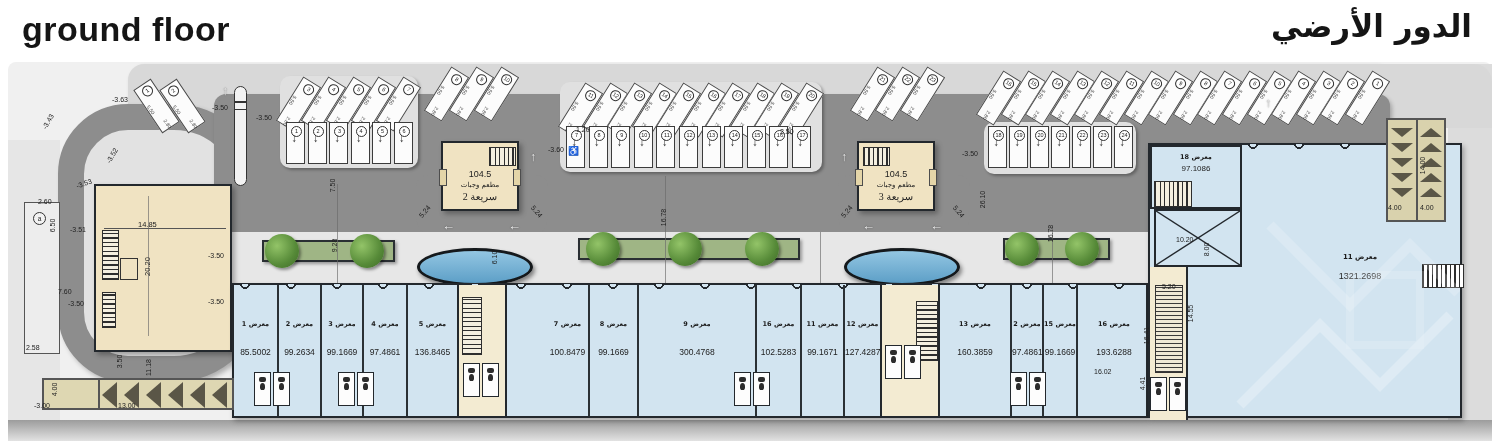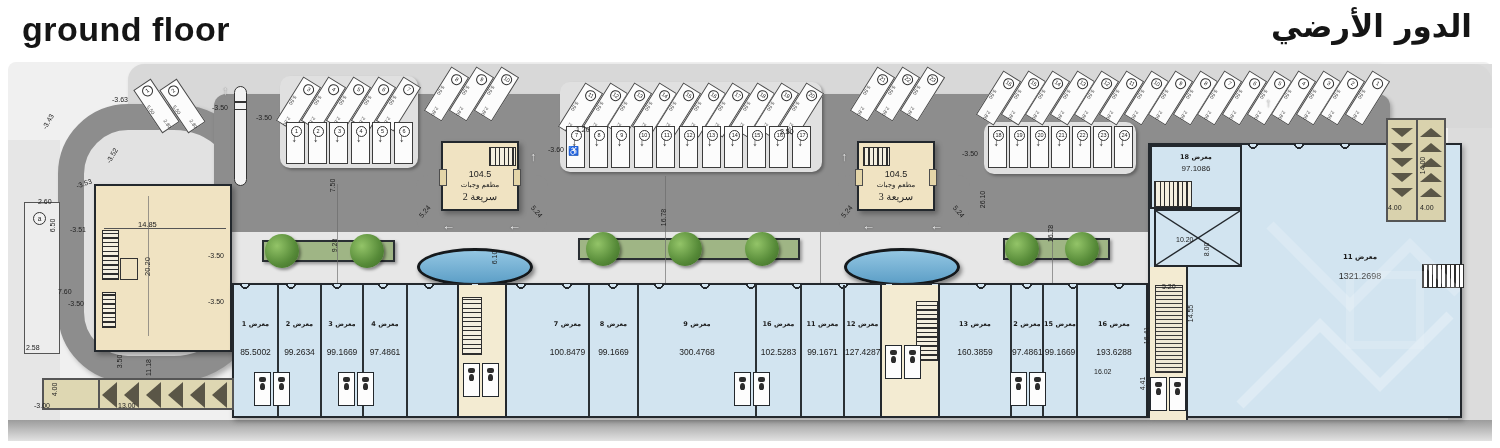--- a/index.html
+++ b/index.html
@@ -485,20 +485,24 @@
         <div class="u-lbl">معرض 2</div>
         <div class="u-area">99.2634</div>
       </div>
     <div class="unit" style="left:88px;width:42px;">
         <div class="u-lbl">معرض 3</div>
         <div class="u-area">99.1669</div>
       </div>
     <div class="unit" style="left:130px;width:44px;">
         <div class="u-lbl">معرض 4</div>
         <div class="u-area">97.4861</div>
+      </div>
+    <div class="unit" style="left:174px;width:49px;border-right:none;">
+        <div class="u-lbl">معرض 5</div>
+        <div class="u-area">136.8465</div>
       </div>
     <div class="core" style="left:223px;width:50px;">
       <div class="abs stair" style="left:3px;top:12px;width:20px;height:58px;"></div>
       <div class="wc" style="left:4px;top:78px;">
           <div class="cell">
             <div class="tl"></div>
             <div class="tk"></div>
           </div>
           <div class="cell c2">
             <div class="tl"></div>

